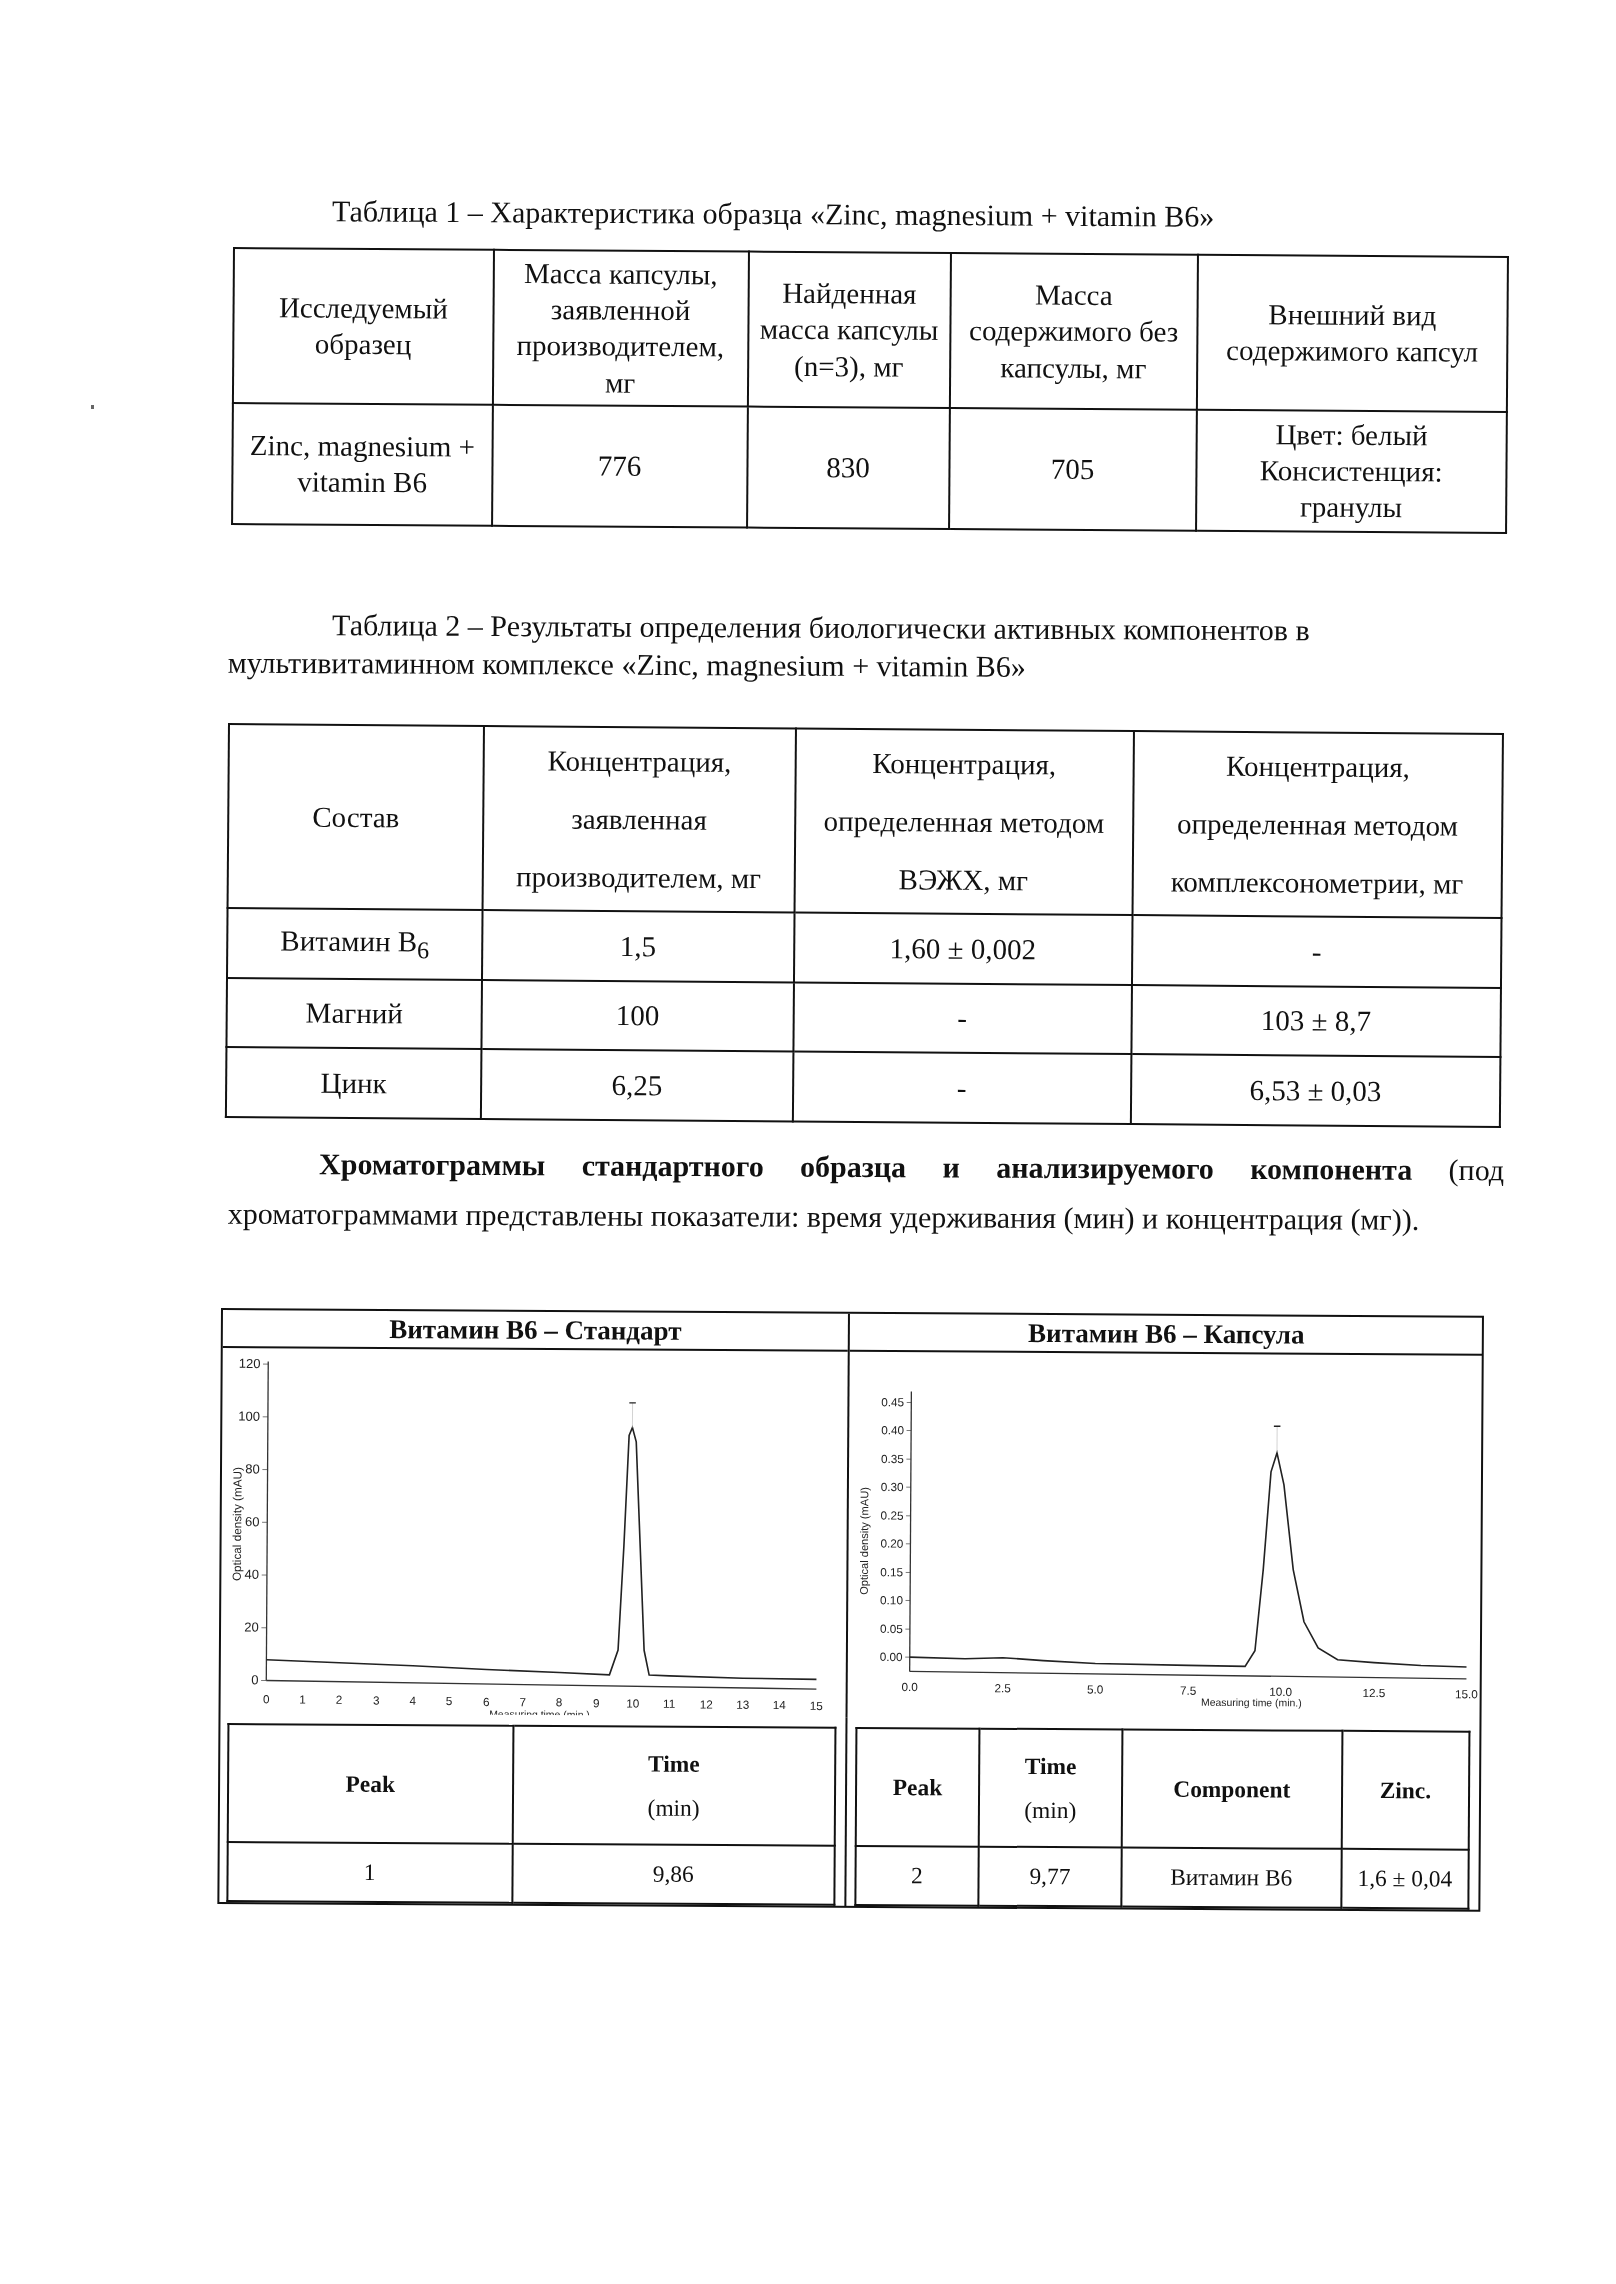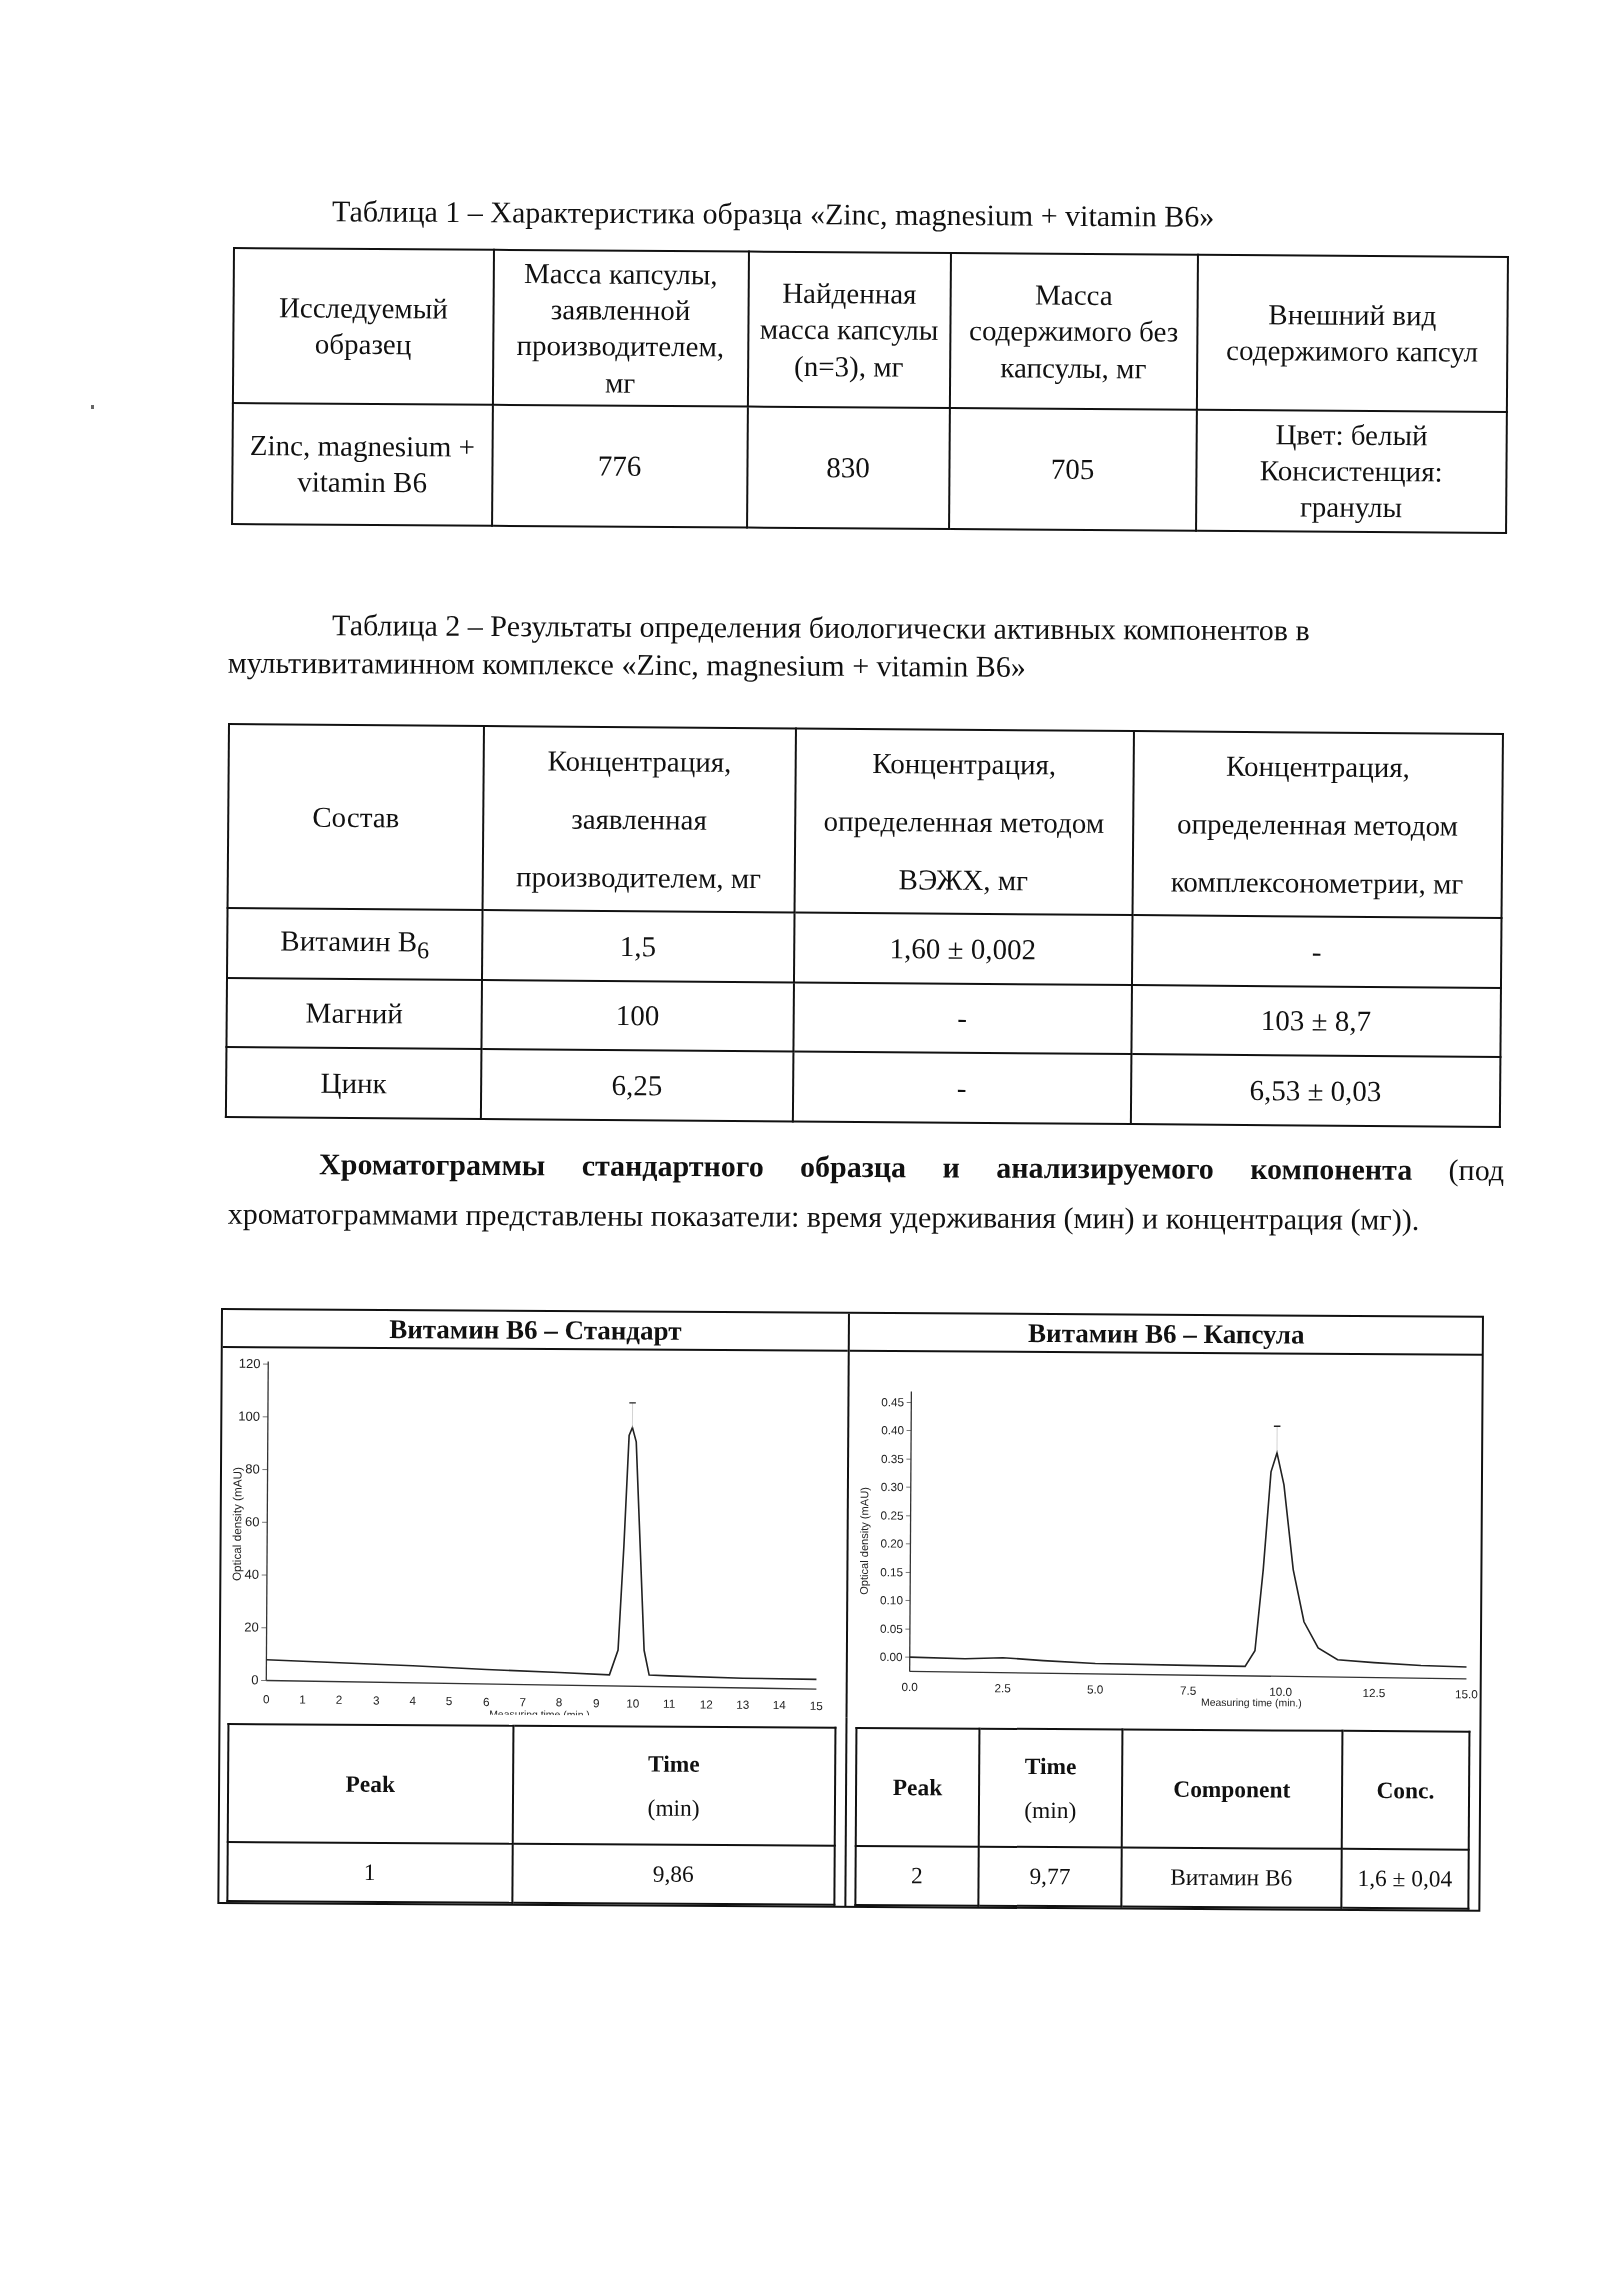--- a/index.html
+++ b/index.html
@@ -221,21 +221,21 @@
         </table>
     </div>
 
     <div class="peak-table-wrap right">
       <table class="peak" style="left:7.8px; width:615px;">
         <tbody>
             <tr>
           <th style="width:111px">Peak</th>
           <th style="width:130px"><span>Time</span><br><span style="font-weight:normal">(min)</span></th>
           <th style="width:208px">Component</th>
-          <th>Conc.</th>
+          <th>Zinc.</th>
         </tr>
         <tr>
           <td>2</td>
           <td>9,77</td>
           <td>Витамин B6</td>
           <td>1,6 ± 0,04</td>
         </tr>
       </tbody>
         </table>
     </div>

